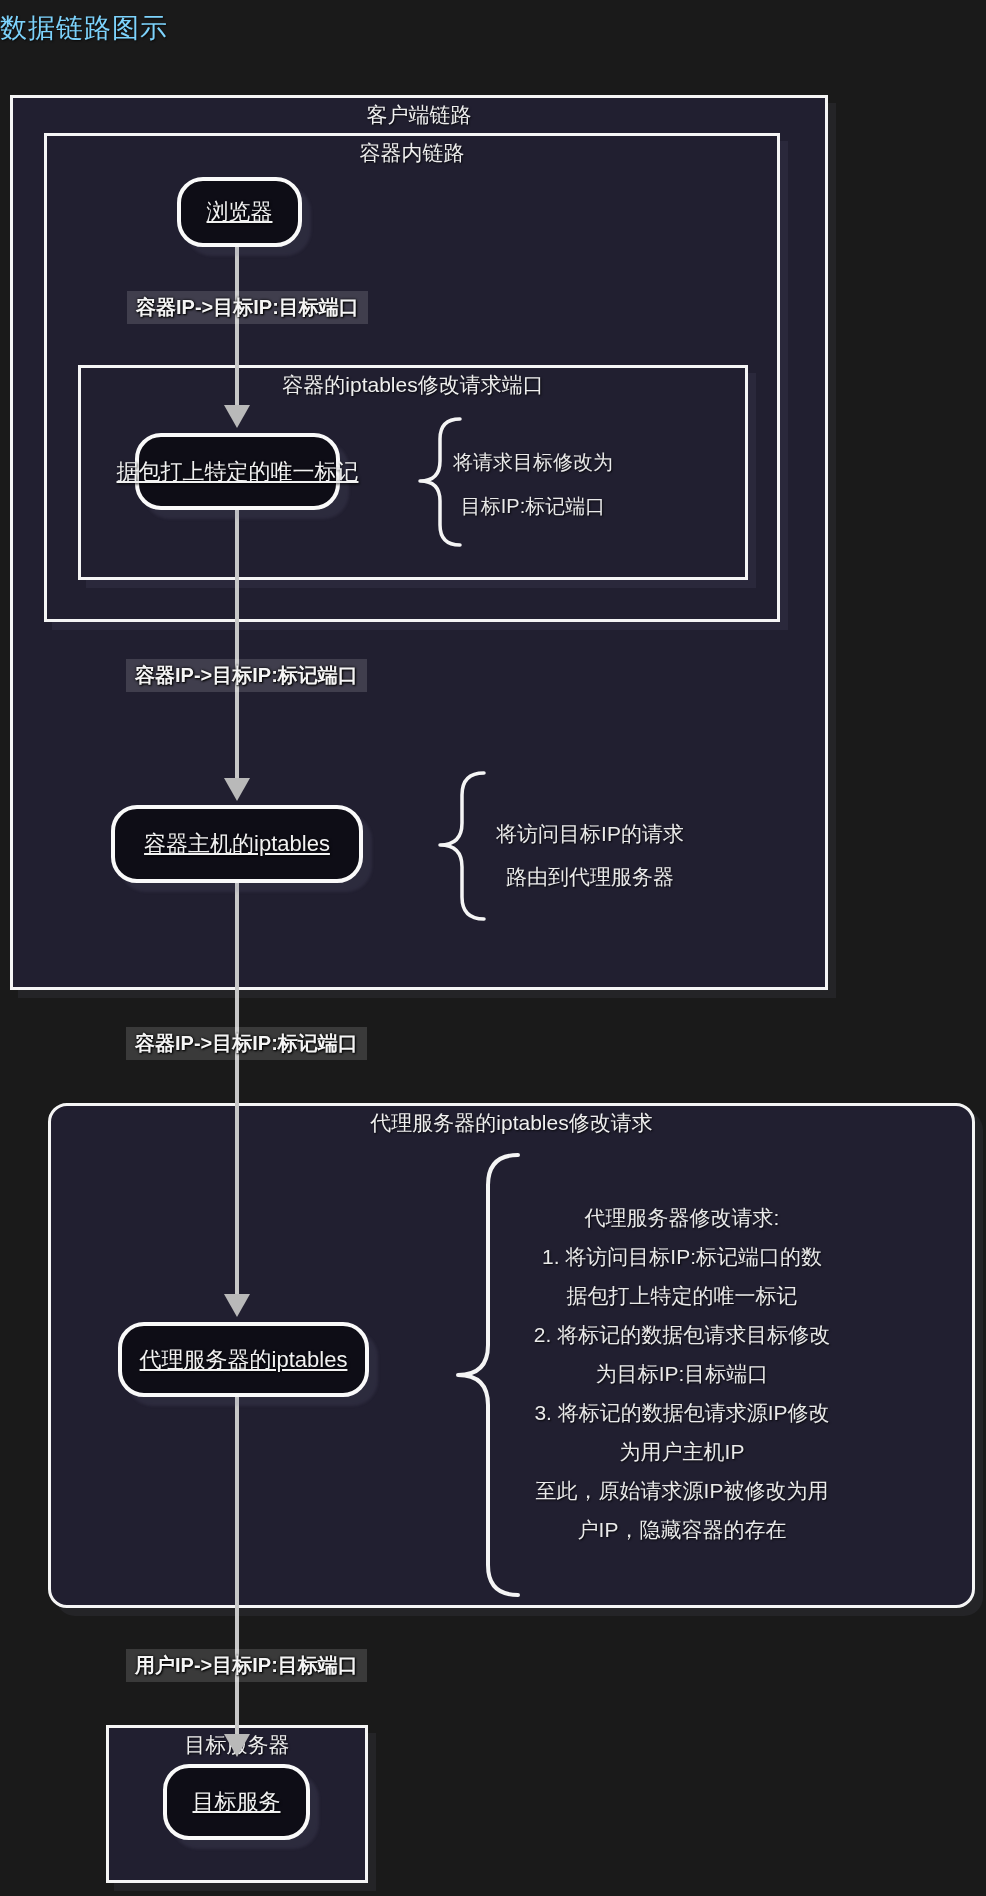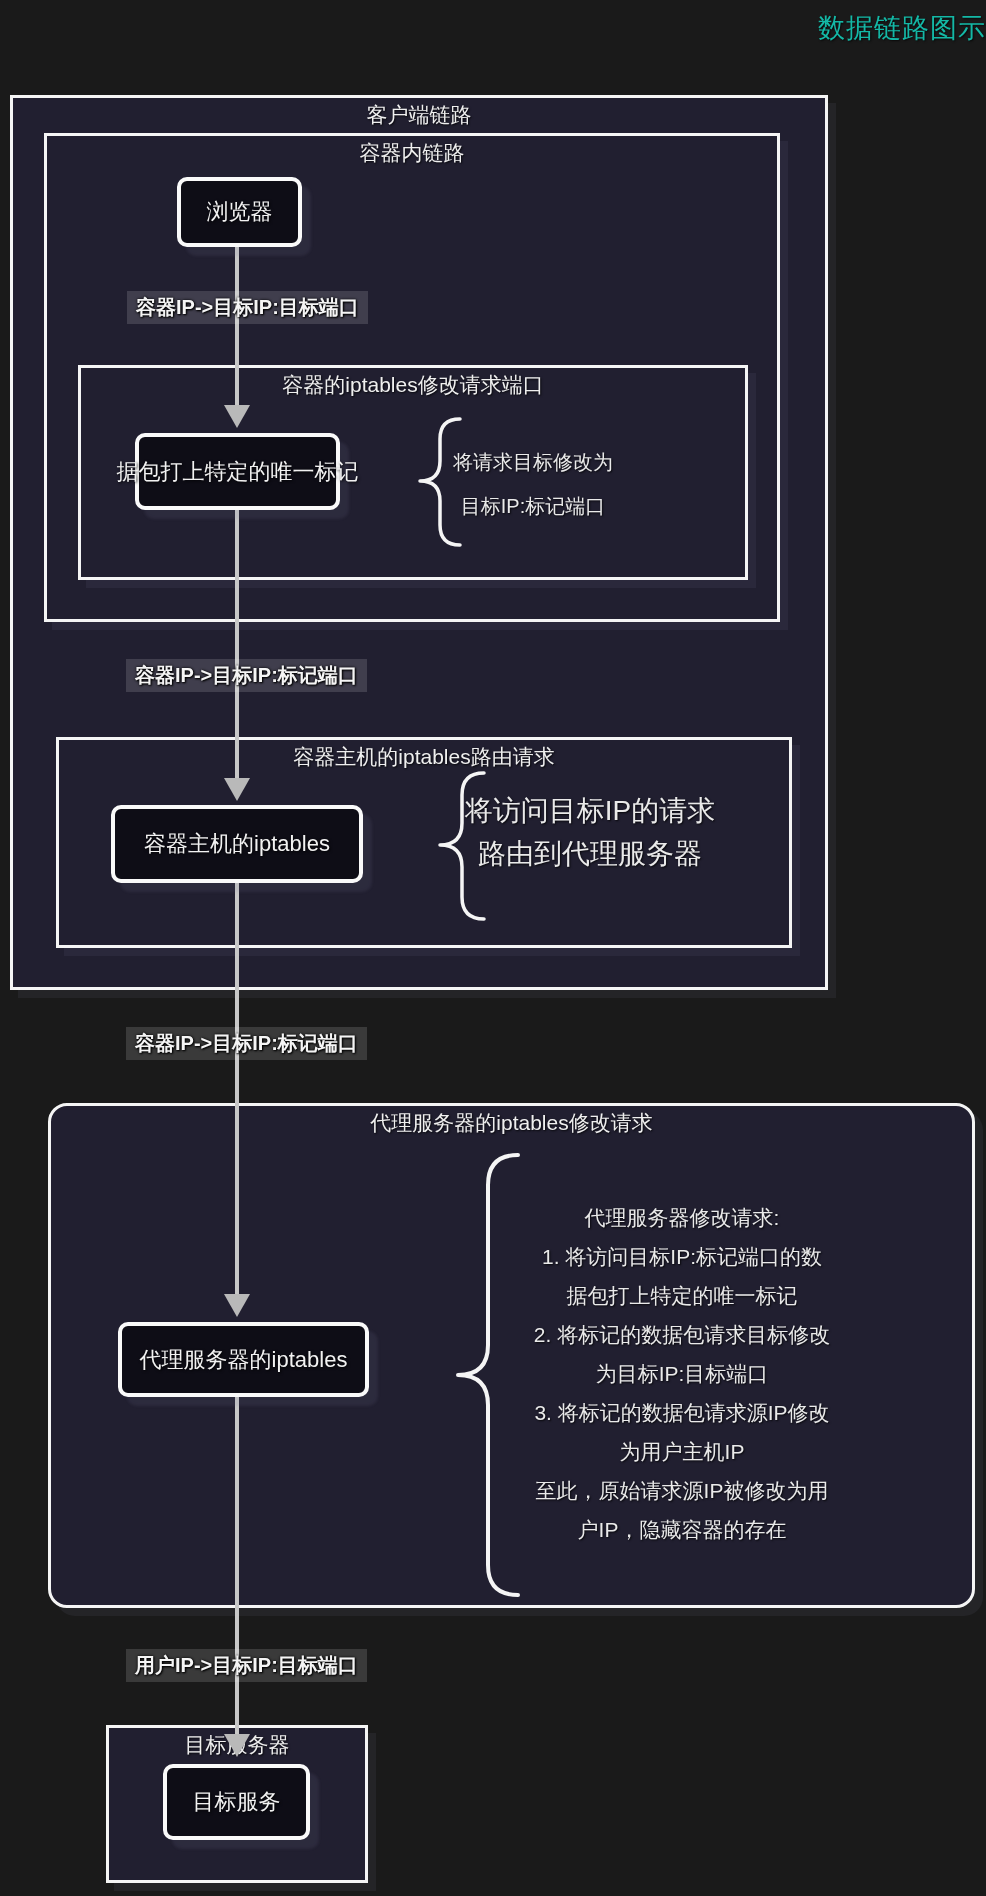--- a/index.html
+++ b/index.html
@@ -1,45 +1,45 @@
 <!DOCTYPE html>
 <html><head>
 <meta charset="utf-8">
 <style>
   html,body{margin:0;padding:0;background:#1a1a1a;}
   .stage{
     position:relative;width:986px;height:1896px;background:#1a1a1a;overflow:hidden;
     font-family:"Liberation Sans",sans-serif;color:#e9e9e9;
   }
   .title{
-    position:absolute;left:0;top:10px;width:986px;text-align:right;
-    font-size:27px;color:#14b8a6;letter-spacing:1px;
+    position:absolute;left:0;top:10px;width:986px;text-align:left;
+    font-size:27px;color:#7dd3fc;letter-spacing:1px;
     text-shadow:1px 1px 2px rgba(0,0,0,.7);
   }
   
   .gbox{
     position:absolute;background:#211f30;border:3.5px solid #f5f5f5;
     box-shadow:8px 8px 0 rgba(130,130,160,0.10);box-sizing:border-box;z-index:0;
   }
   .gbox-label{
     position:absolute;left:0;right:0;top:3px;text-align:center;
     font-size:21px;color:#efefef;text-shadow:1px 1px 2px rgba(0,0,0,.8);
   }
   .b-client{left:10px;top:95px;width:818px;height:895px;}
   .b-containerchain{left:44px;top:133px;width:736px;height:489px;}
   .b-containeript{left:78px;top:365px;width:670px;height:215px;padding-left:28px;}
   .b-hostipt{left:56px;top:737px;width:736px;height:211px;}
   .b-proxyipt{left:48px;top:1103px;width:927px;height:505px;border-radius:19px;}
   .b-target{left:106px;top:1725px;width:262px;height:158px;}
   
   .node{
-    position:absolute;background:#0e0d16;border:4px solid #fafafa;border-radius:10px;
+    position:absolute;background:#0e0d16;border:4px solid #fafafa;border-radius:26px;
     box-sizing:border-box;display:flex;align-items:center;justify-content:center;
     font-size:22px;color:#f2f2f2;text-shadow:1px 1px 3px rgba(0,0,0,.9);
-    box-shadow:9px 9px 3px rgba(125,125,155,0.13);z-index:2;white-space:nowrap;
+    box-shadow:9px 9px 3px rgba(125,125,155,0.13);z-index:2;white-space:nowrap;text-decoration:underline;
   }
   .n-browser{left:177px;top:177px;width:125px;height:70px;}
   .n-containeript{left:135px;top:433px;width:205px;height:77px;}
   .n-hostipt{left:111px;top:805px;width:252px;height:78px;}
   .n-proxyipt{left:118px;top:1322px;width:251px;height:75px;text-align:right;}
   .n-targetsvc{left:163px;top:1764px;width:147px;height:76px;}
   
   .edge-line{position:absolute;left:235px;width:4px;background:#c8c8c8;z-index:1;}
   .s1{top:247px;height:160px;}
   .s2{top:510px;height:270px;}
@@ -61,41 +61,38 @@
   .l1{left:103px;top:291px;} .l2{left:102px;top:659px;}
   .l3{left:102px;top:1027px;} .l4{left:102px;top:1649px;}
   
   .brace{position:absolute;z-index:2;}
   .brace path{fill:none;stroke:#f5f5f5;stroke-linecap:round;stroke-linejoin:round;}
   .note{
     position:absolute;z-index:2;text-align:center;white-space:pre-line;
     color:#eaeaea;text-shadow:1px 1px 2px rgba(0,0,0,.8);
   }
   .note1{left:383px;top:440px;width:300px;font-size:20px;line-height:44px;}
-  .note2{left:440px;top:789px;width:300px;font-size:28px;line-height:43px;}
+  .note2{left:440px;top:812px;width:300px;font-size:21px;line-height:43px;}
   .note3{left:507px;top:1198px;width:350px;font-size:21px;line-height:39px;}
 </style>
 </head>
 <body>
 
 <div class="stage">
 
   <div class="title">数据链路图示</div>
 
   <div class="gbox b-client">
     <div class="gbox-label">客户端链路</div>
   </div>
   <div class="gbox b-containerchain">
     <div class="gbox-label">容器内链路</div>
   </div>
   <div class="gbox b-containeript">
     <div class="gbox-label">容器的iptables修改请求端口</div>
-  </div>
-  <div class="gbox b-hostipt">
-    <div class="gbox-label">容器主机的iptables路由请求</div>
   </div>
   <div class="gbox b-proxyipt">
     <div class="gbox-label">代理服务器的iptables修改请求</div>
   </div>
   <div class="gbox b-target">
     <div class="gbox-label">目标服务器</div>
   </div>
 
   <div class="edge-line s1"></div>
   <div class="edge-line s2"></div>

